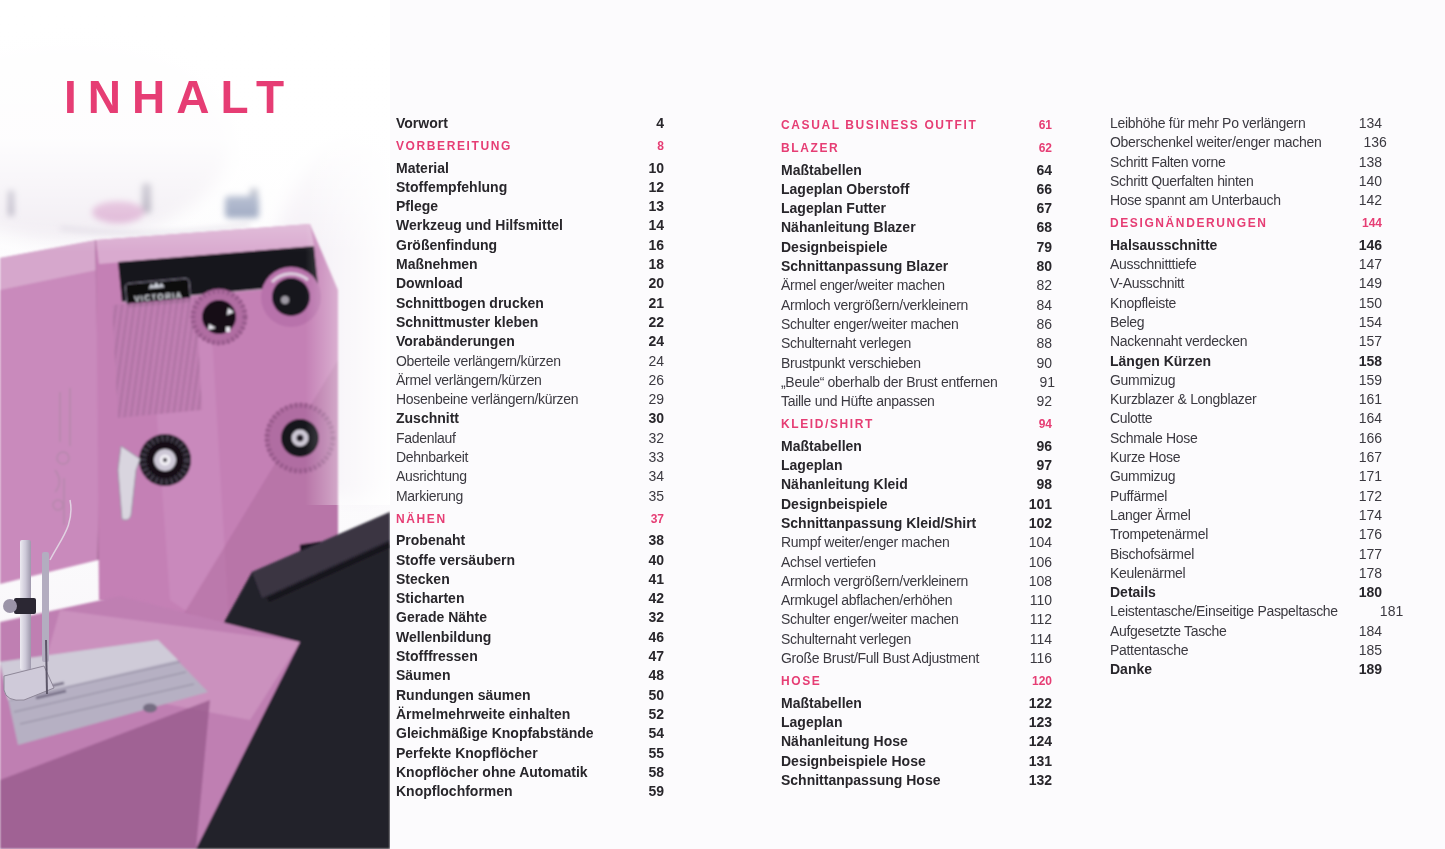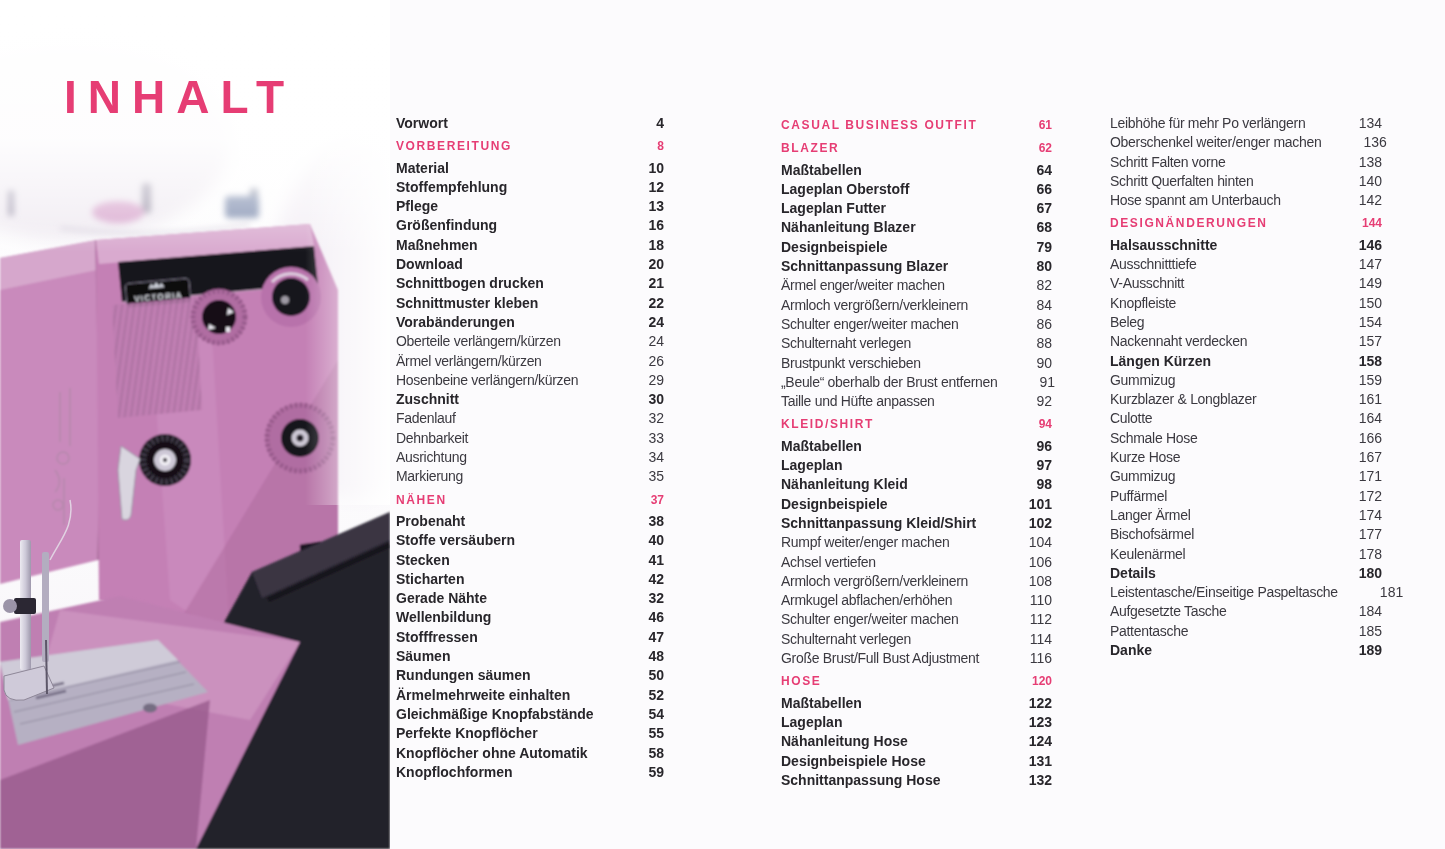--- a/index.html
+++ b/index.html
@@ -190,20 +190,24 @@
         </div>
         <div class="toc-row strong">
           <span class="label">Stoffempfehlung</span>
           <span class="page-num">12</span>
         </div>
         <div class="toc-row strong">
           <span class="label">Pflege</span>
           <span class="page-num">13</span>
         </div>
         <div class="toc-row strong">
+          <span class="label">Werkzeug und Hilfsmittel</span>
+          <span class="page-num">14</span>
+        </div>
+        <div class="toc-row strong">
           <span class="label">Größenfindung</span>
           <span class="page-num">16</span>
         </div>
         <div class="toc-row strong">
           <span class="label">Maßnehmen</span>
           <span class="page-num">18</span>
         </div>
         <div class="toc-row strong">
           <span class="label">Download</span>
           <span class="page-num">20</span>
@@ -528,20 +532,24 @@
           <span class="label">Gummizug</span>
           <span class="page-num">171</span>
         </div>
         <div class="toc-row light">
           <span class="label">Puffärmel</span>
           <span class="page-num">172</span>
         </div>
         <div class="toc-row light">
           <span class="label">Langer Ärmel</span>
           <span class="page-num">174</span>
+        </div>
+        <div class="toc-row light">
+          <span class="label">Trompetenärmel</span>
+          <span class="page-num">176</span>
         </div>
         <div class="toc-row light">
           <span class="label">Bischofsärmel</span>
           <span class="page-num">177</span>
         </div>
         <div class="toc-row light">
           <span class="label">Keulenärmel</span>
           <span class="page-num">178</span>
         </div>
         <div class="toc-row strong">

